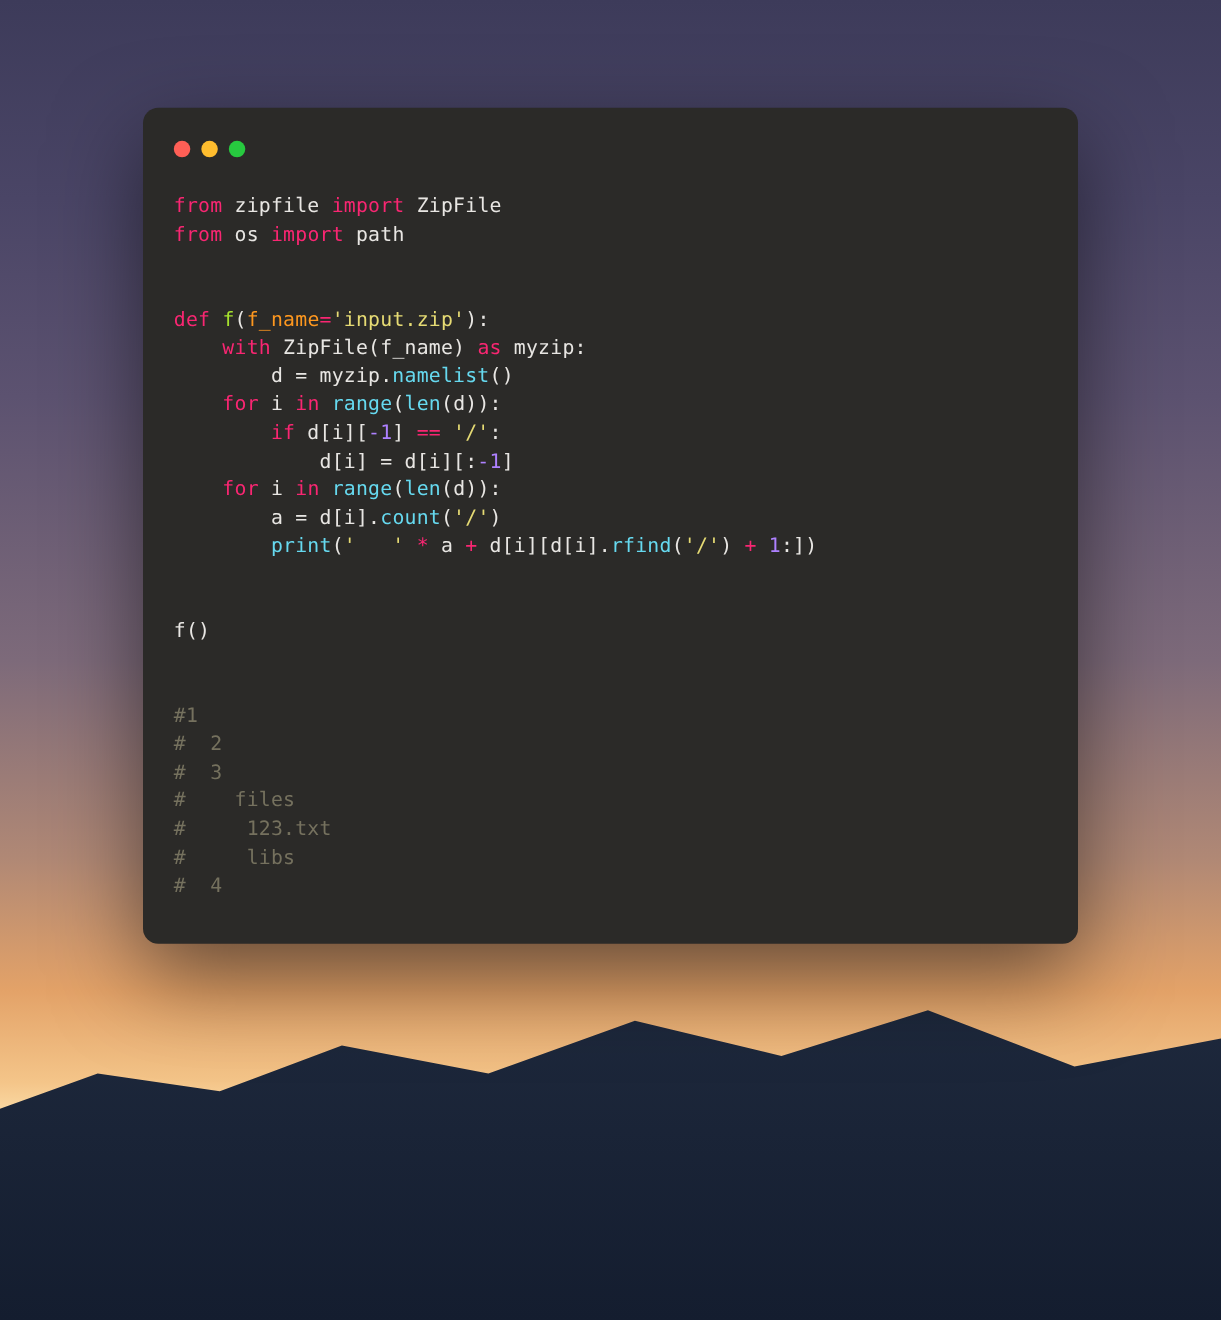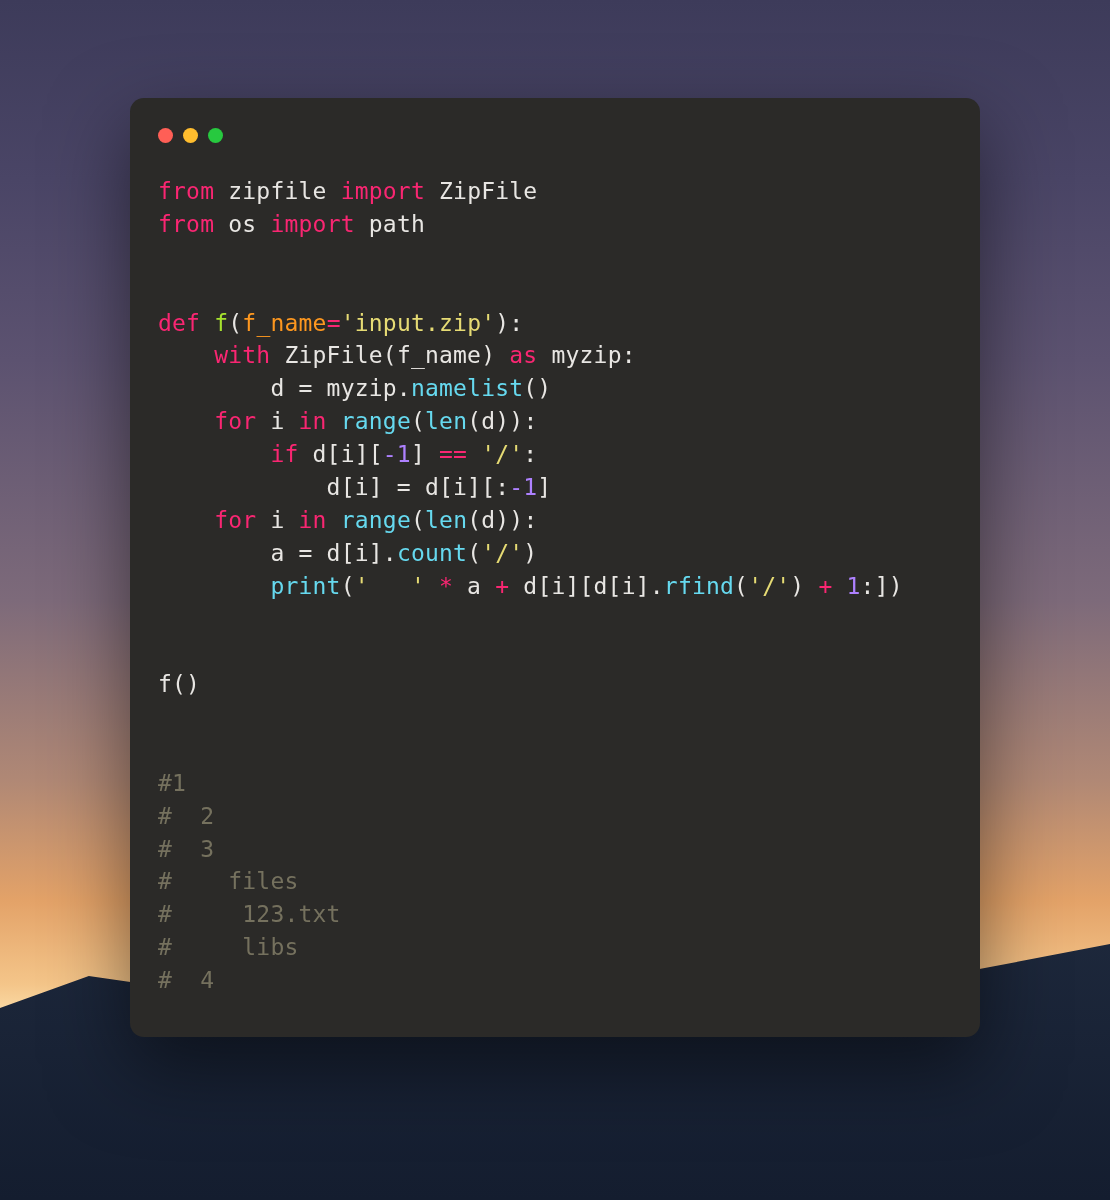--- a/index.html
+++ b/index.html
@@ -55,21 +55,21 @@
     }
     .traffic-light {
       width: 15px;
       height: 15px;
       border-radius: 50%;
     }
     .tl-red { background: #ff5f56; }
     .tl-yellow { background: #ffbd2e; }
     .tl-green { background: #27c93f; }
     .code {
-      font-size: 23px;
+      font-size: 18px;
       line-height: 1.43;
       white-space: pre;
       color: #e8e6e3;
       letter-spacing: 0.2px;
     }
     .kw-from { color: #f92672; }
     .kw-import { color: #f92672; }
     .kw-def { color: #f92672; }
     .kw-with { color: #f92672; }
     .kw-as { color: #f92672; }

